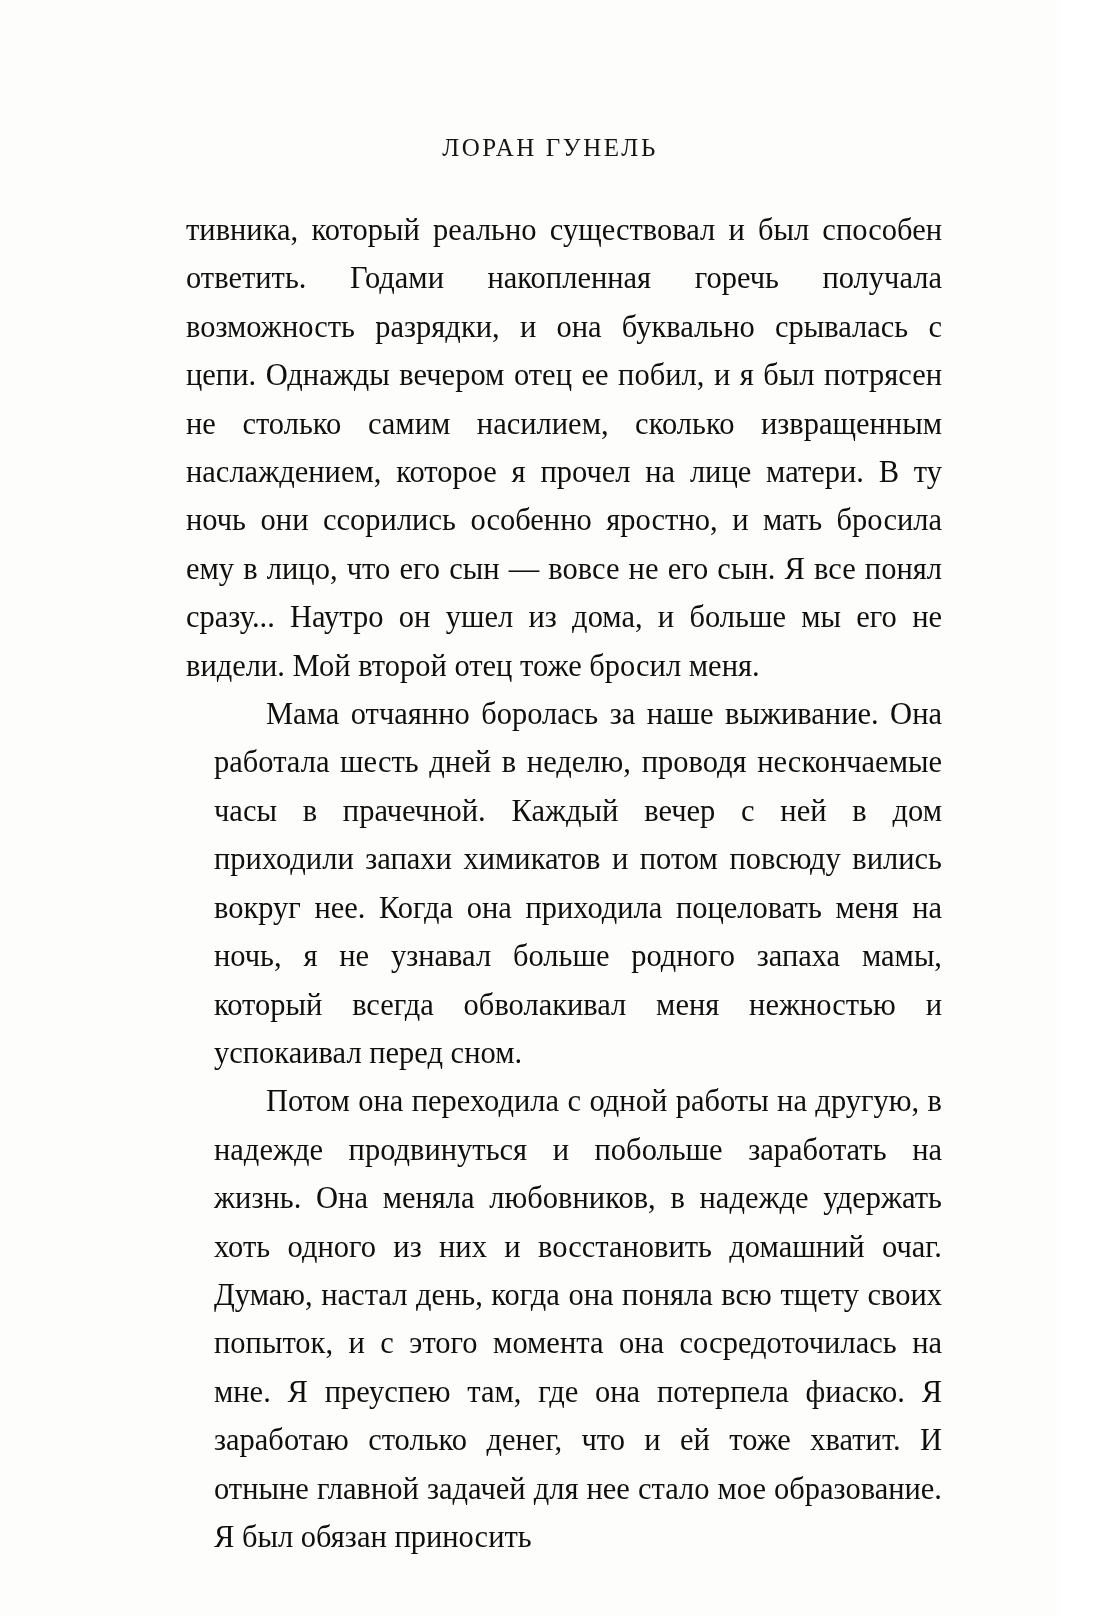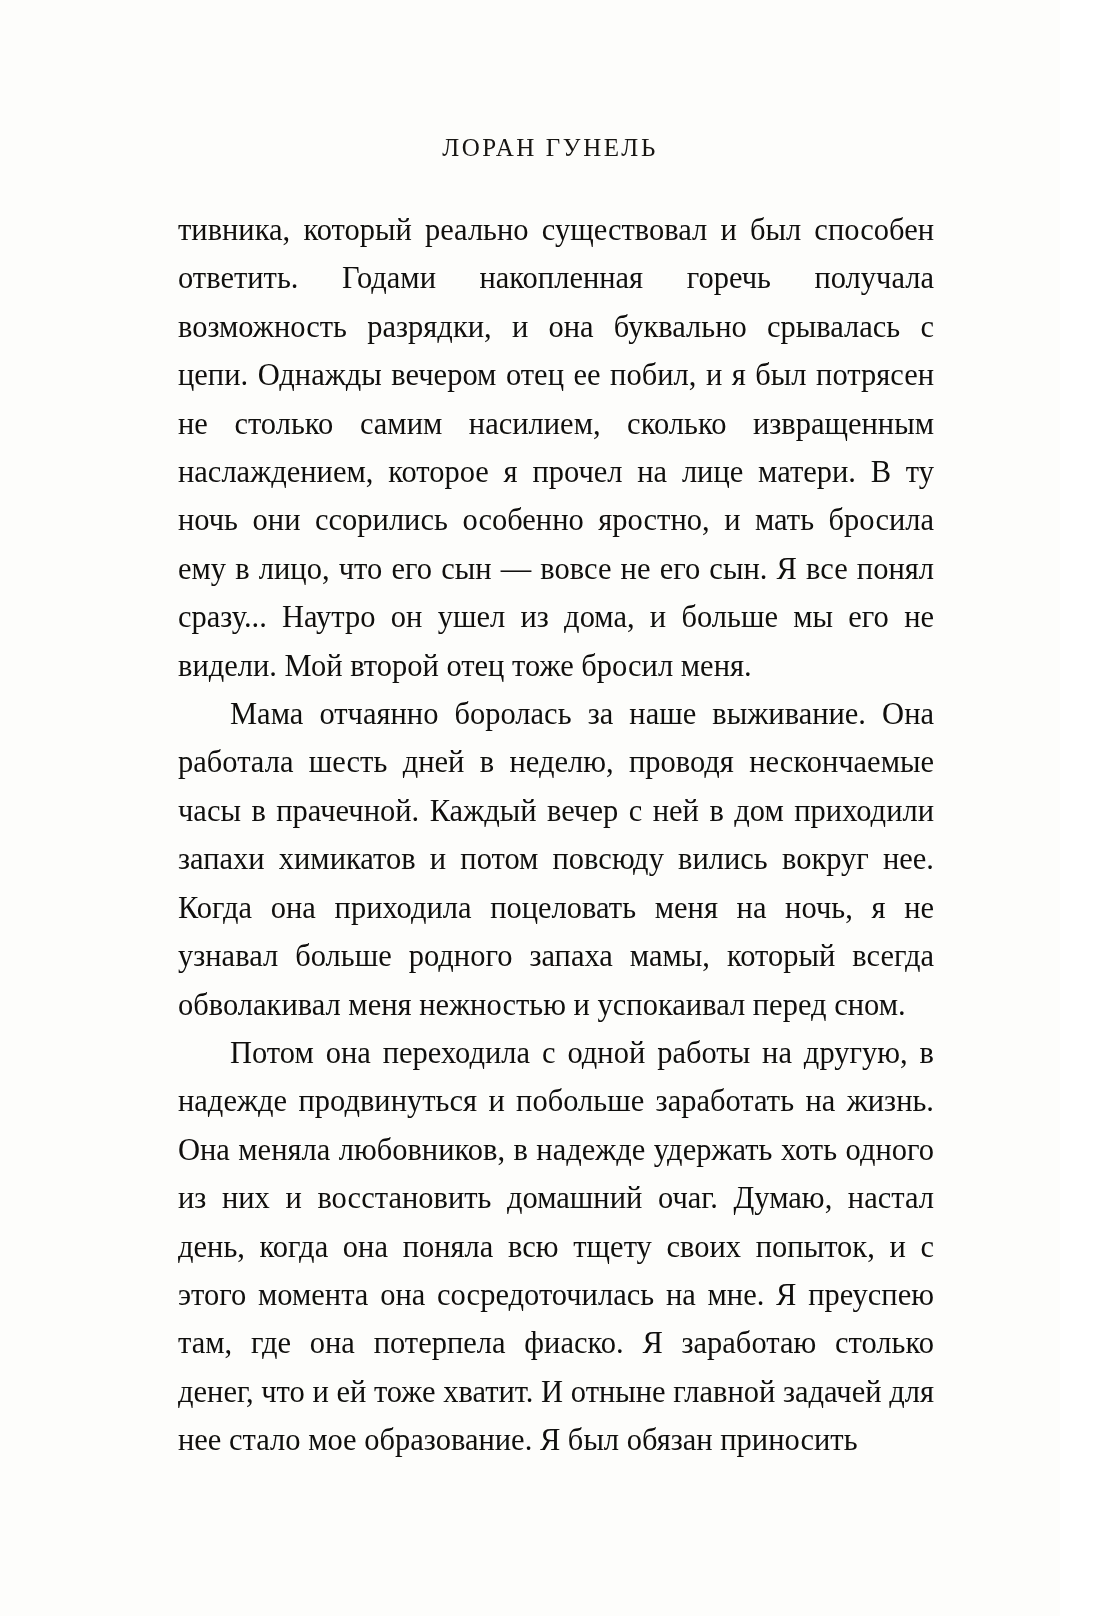--- a/index.html
+++ b/index.html
@@ -30,35 +30,36 @@
     width: 1100px;
     text-align: center;
     font-size: 25px;
     letter-spacing: 2.6px;
     font-variant: small-caps;
     text-transform: uppercase;
     color: #171512;
   }
   .text-block {
     position: absolute;
-    left: 178px;
+    left: 186px;
     top: 206px;
     width: 756px;
   }
   p {
     margin: 0;
     font-size: 30.5px;
     line-height: 48.4px;
     text-align: justify;
     text-justify: inter-word;
     color: #100f0d;
     hyphens: manual;
   }
   p.indent {
     text-indent: 52px;
+    margin-left: 28px;
   }
   p.italic {
     font-style: italic;
     text-indent: 52px;
   }
   .folio {
     position: absolute;
     left: 0;
     top: 1380px;
     width: 1100px;

